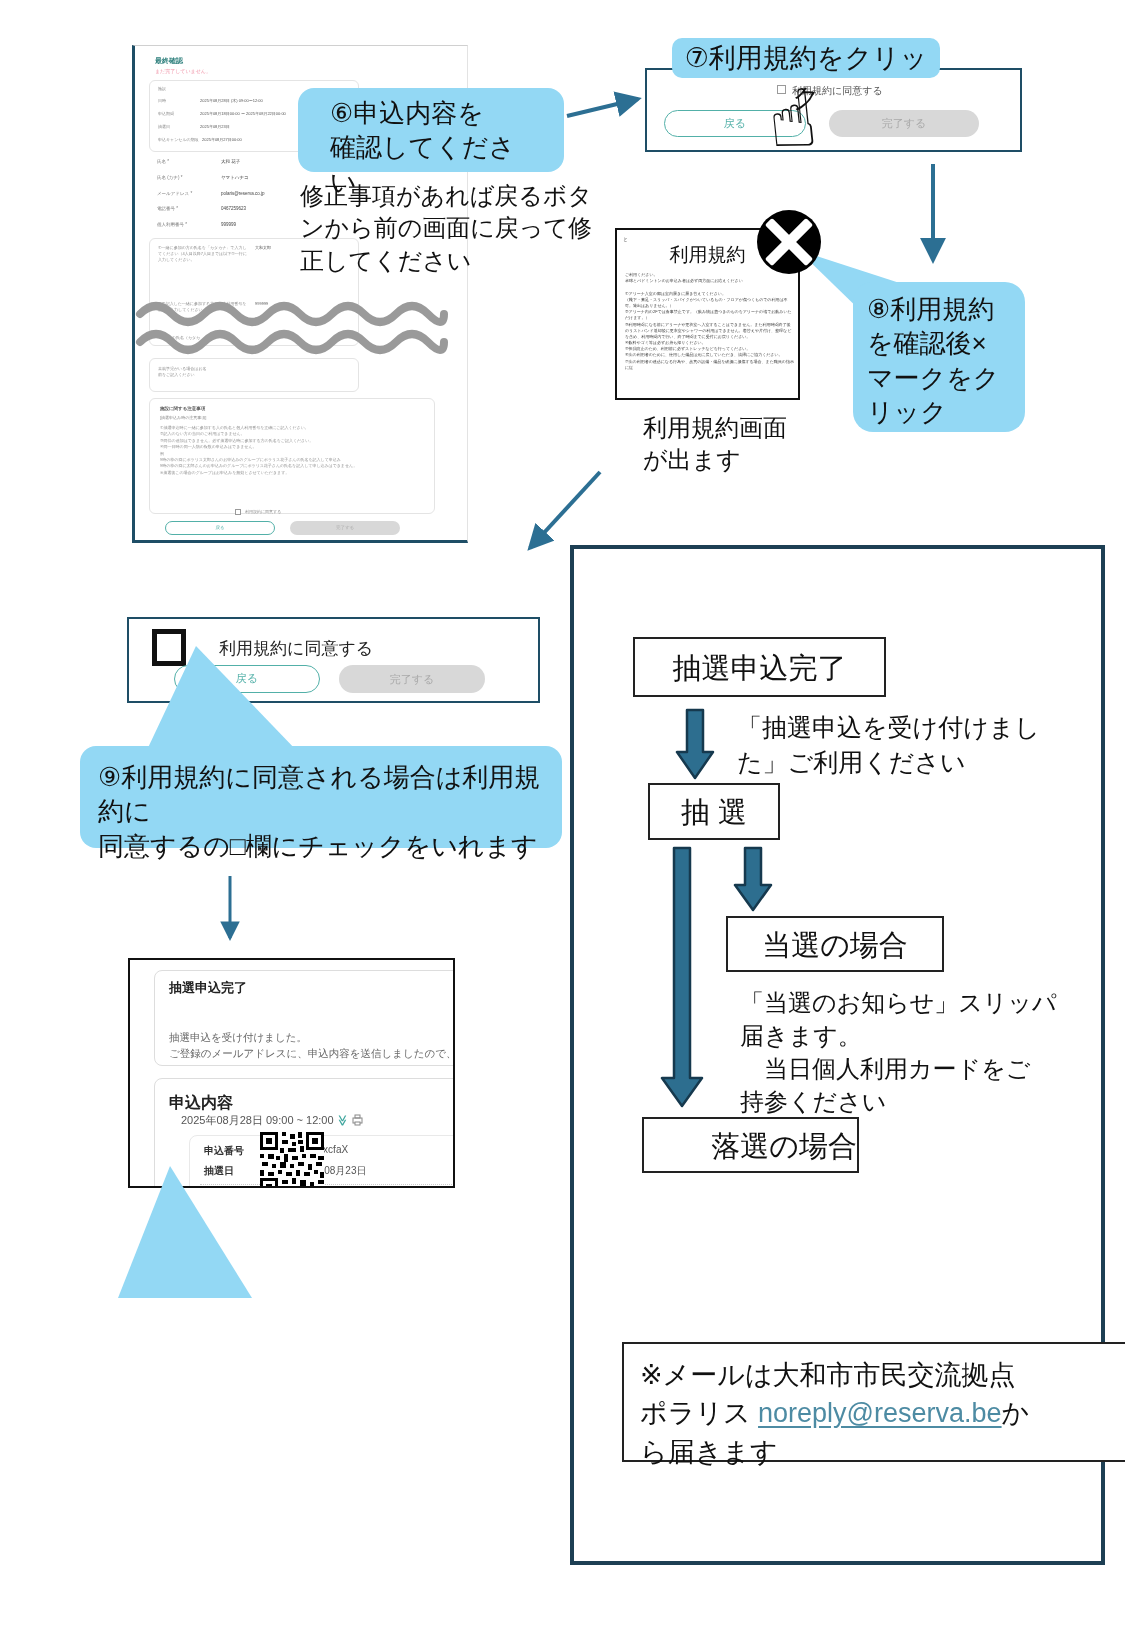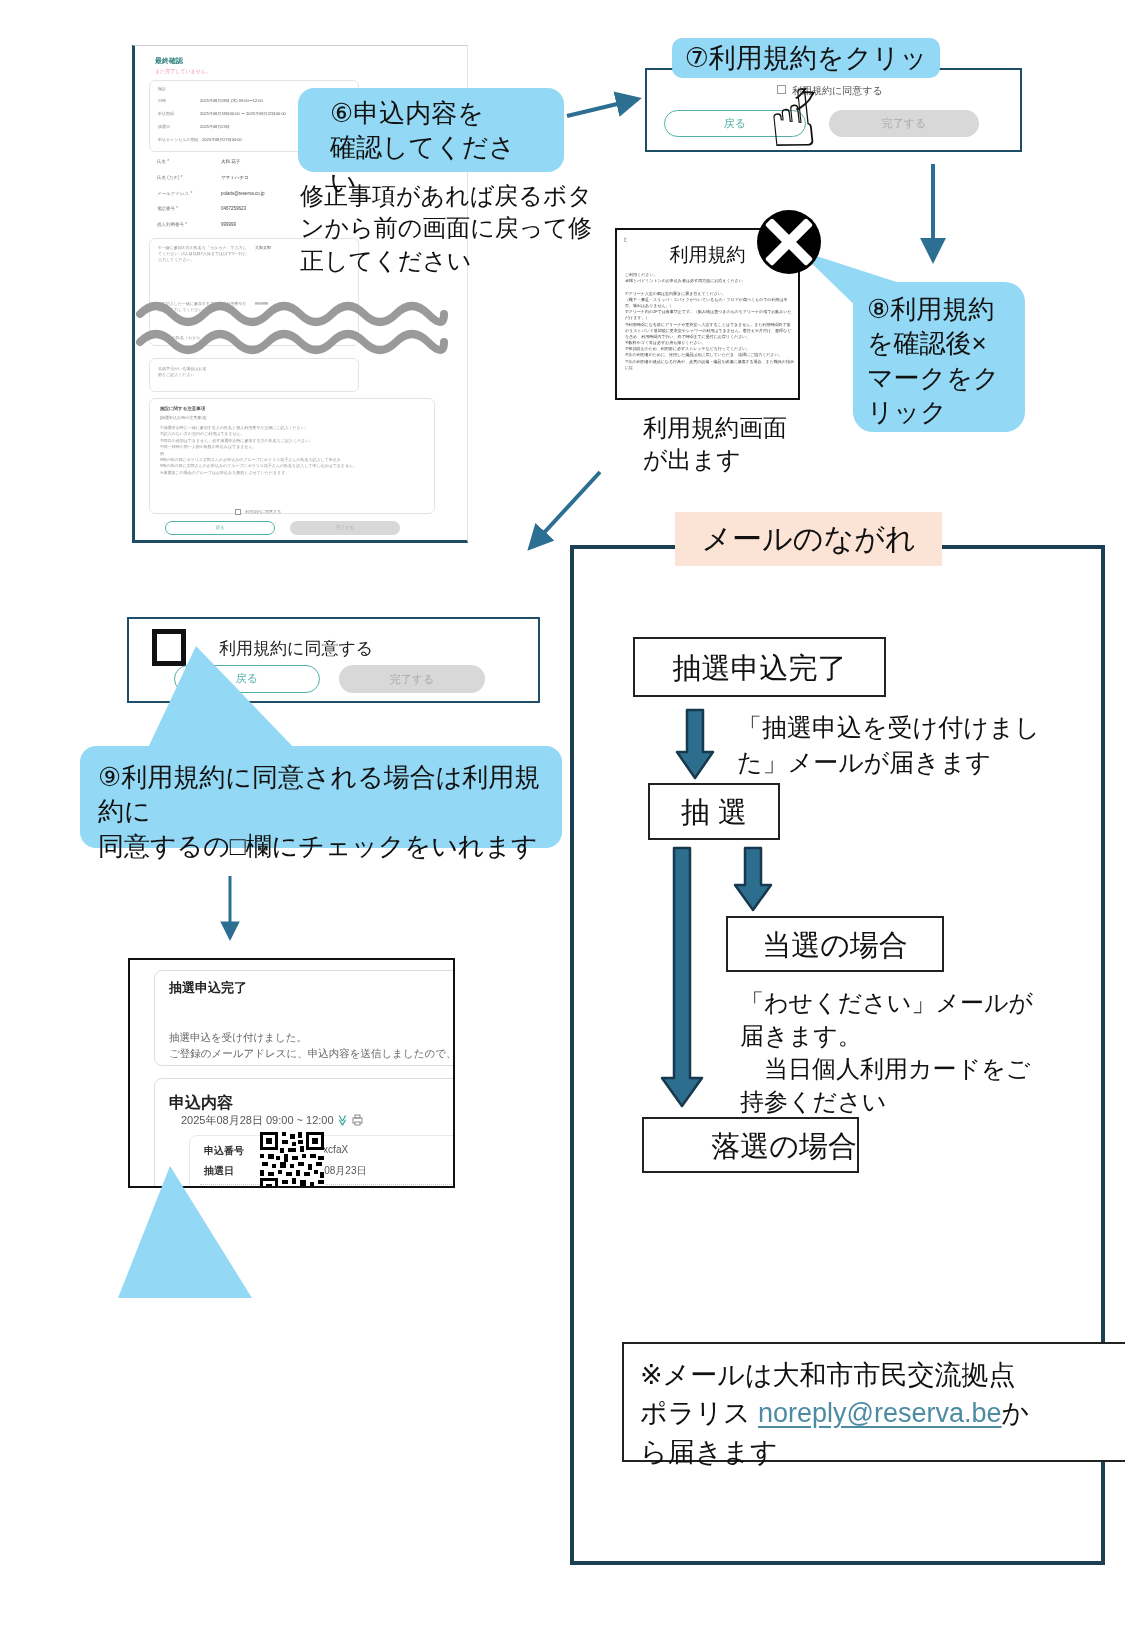--- a/index.html
+++ b/index.html
@@ -263,28 +263,27 @@
         <rect x="22" y="56" width="4" height="6"></rect>
           <rect x="30" y="58" width="6" height="4"></rect>
           <rect x="42" y="58" width="4" height="4"></rect>
         <rect x="50" y="56" width="8" height="4"></rect>
           <rect x="60" y="58" width="4" height="6"></rect>
       </g>
     </svg>
   </div>
 
   <div class="abs flow-box"></div>
-  <div class="abs flow-header">メールのながれ</div>
 
   <div class="step-box" style="left:633px;top:637px;width:253px;height:60px;line-height:58px;font-size:29px;">抽選申込完了</div>
   <div class="flow-note pre" style="left:737px;top:710px;">「抽選申込を受け付けまし
-た」メールが届きます</div>
+た」ご利用ください</div>
   <div class="step-box" style="left:648px;top:783px;width:132px;height:57px;line-height:55px;font-size:29px;">抽 選</div>
   <div class="step-box" style="left:726px;top:916px;width:218px;height:56px;line-height:54px;font-size:29px;border-width:2px;">当選の場合</div>
-  <div class="flow-note pre" style="left:740px;top:986px;font-size:24px;">「わせください」メールが
+  <div class="flow-note pre" style="left:740px;top:986px;font-size:24px;">「当選のお知らせ」スリッパ
 届きます。
 　当日個人利用カードをご
 持参ください</div>
   <div class="step-box" style="left:642px;top:1117px;width:217px;height:56px;line-height:54px;font-size:29px;border-width:2px;text-align:right;">落選の場合</div>
 
   <div class="abs footnote-box">
     <span>※メールは大和市市民交流拠点</span><br>
     <span>ポラリス </span><span class="email-link">noreply@reserva.be</span><span>か</span><br>
     <span>ら届きます</span>
   </div>

